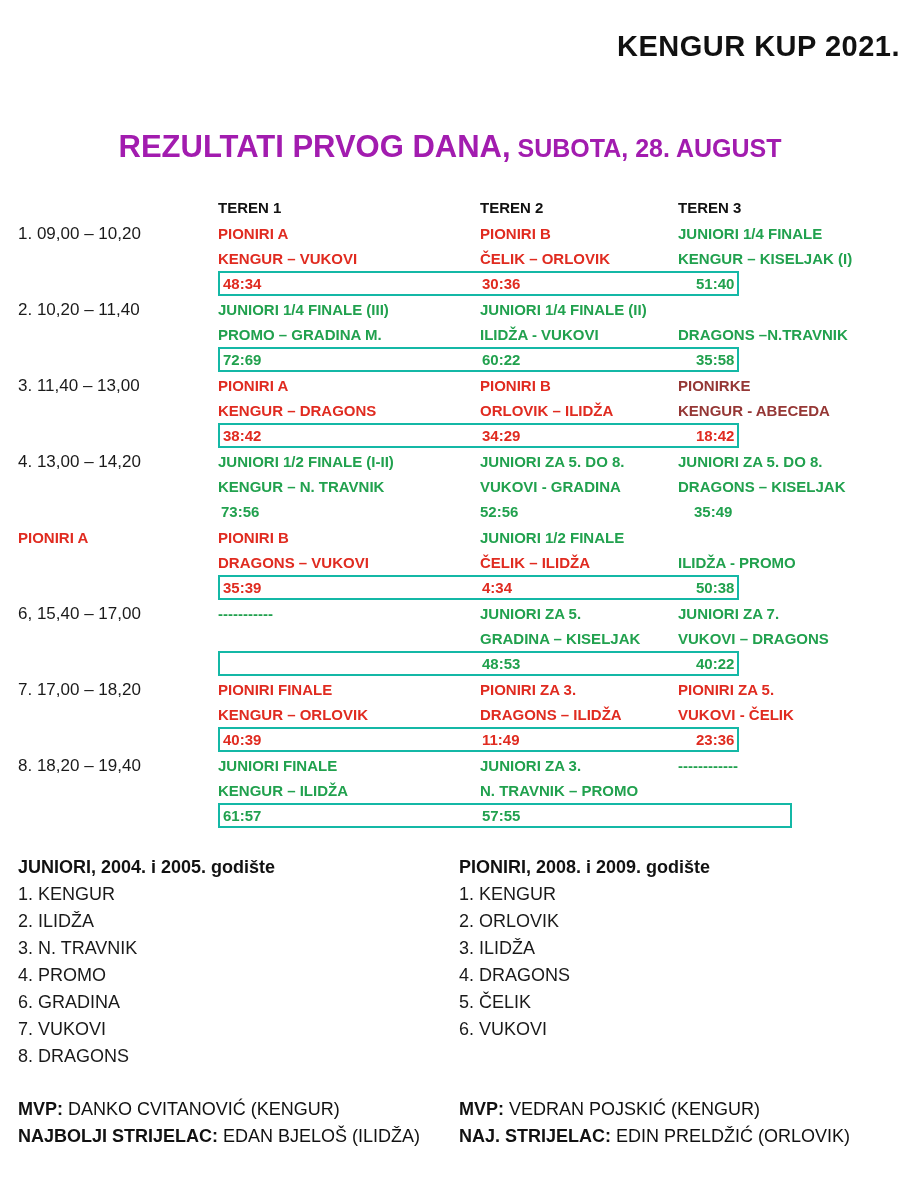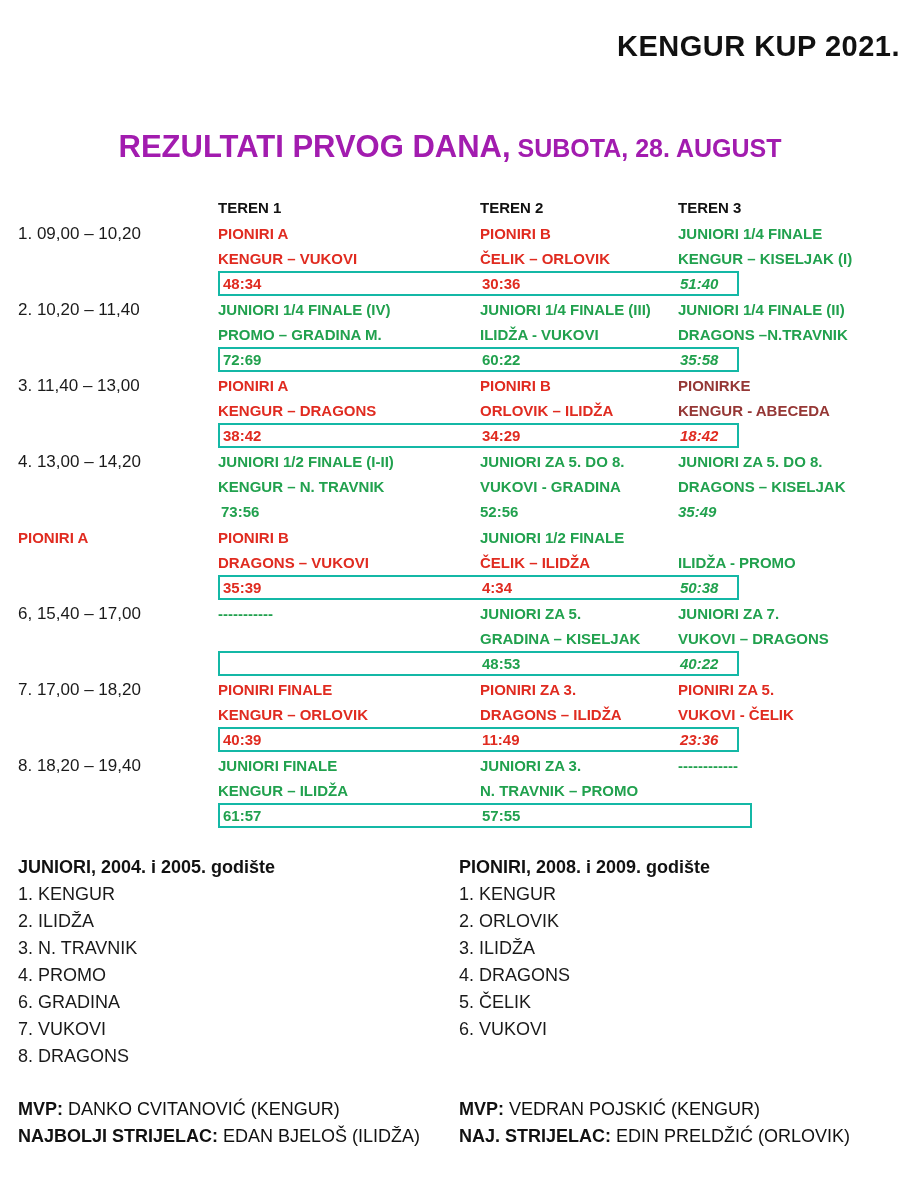--- a/index.html
+++ b/index.html
@@ -22,27 +22,27 @@
   .thead{font-weight:bold;font-size:15px;height:26px;line-height:26px;color:#111;}
   .thead .time-col{}
   .trow{position:relative;margin-bottom:1px;}
   .line{height:25px;line-height:25px;font-size:15px;font-weight:bold;white-space:nowrap;}
   .time{font-size:17px;font-weight:normal;color:#1a1a1a;height:25px;line-height:25px;}
   .scoreline{position:relative;height:25px;}
   .scorebar{
     position:absolute;left:200px;top:0;width:517px;height:23px;
   }
   .scorebar.boxed{border:2px solid #14b8a6;height:21px;}
-  .scorebar.wide{width:530px;}
+  .scorebar.wide{width:530px;padding-left:40px;}
   .score{
     position:absolute;top:0;height:21px;line-height:21px;
     font-size:15px;font-weight:bold;white-space:nowrap;
   }
   .scorebar.noborder .score{line-height:25px;height:25px;}
-  .s0{left:3px;} .s1{left:262px;} .s2{left:460px;font-style:italic;}
+  .s0{left:3px;} .s1{left:262px;} .s2{left:476px;}
 
   [data-color="red"]{color:#e02b20;}
   [data-color="green"]{color:#21a14e;}
   [data-color="maroon"]{color:#953735;}
 
   .lists{display:flex;margin-left:18px;margin-top:26px;}
   .list{width:462px;}
   .list-header{font-weight:bold;font-size:18px;height:27px;line-height:27px;color:#111;}
   .list-item{font-size:18px;height:27px;line-height:27px;color:#1a1a1a;}
 
@@ -89,21 +89,20 @@
           <span class="score s0" data-color="red">48:34</span>
           <span class="score s1" data-color="red">30:36</span>
           <span class="score s2" data-color="green">51:40</span>
         </div>
       </div>
     </div>
 
     <div class="trow">
       <div class="grid-line">
         <div class="time">2. 10,20 – 11,40</div>
-        <div class="line" data-color="green">JUNIORI 1/4 FINALE (IV)</div>
         <div class="line" data-color="green">JUNIORI 1/4 FINALE (III)</div>
         <div class="line" data-color="green">JUNIORI 1/4 FINALE (II)</div>
       </div>
       <div class="grid-line">
         <div></div>
         <div class="line" data-color="green">PROMO – GRADINA M.</div>
         <div class="line" data-color="green">ILIDŽA -  VUKOVI</div>
         <div class="line" data-color="green">DRAGONS –N.TRAVNIK</div>
       </div>
       <div class="scoreline">

